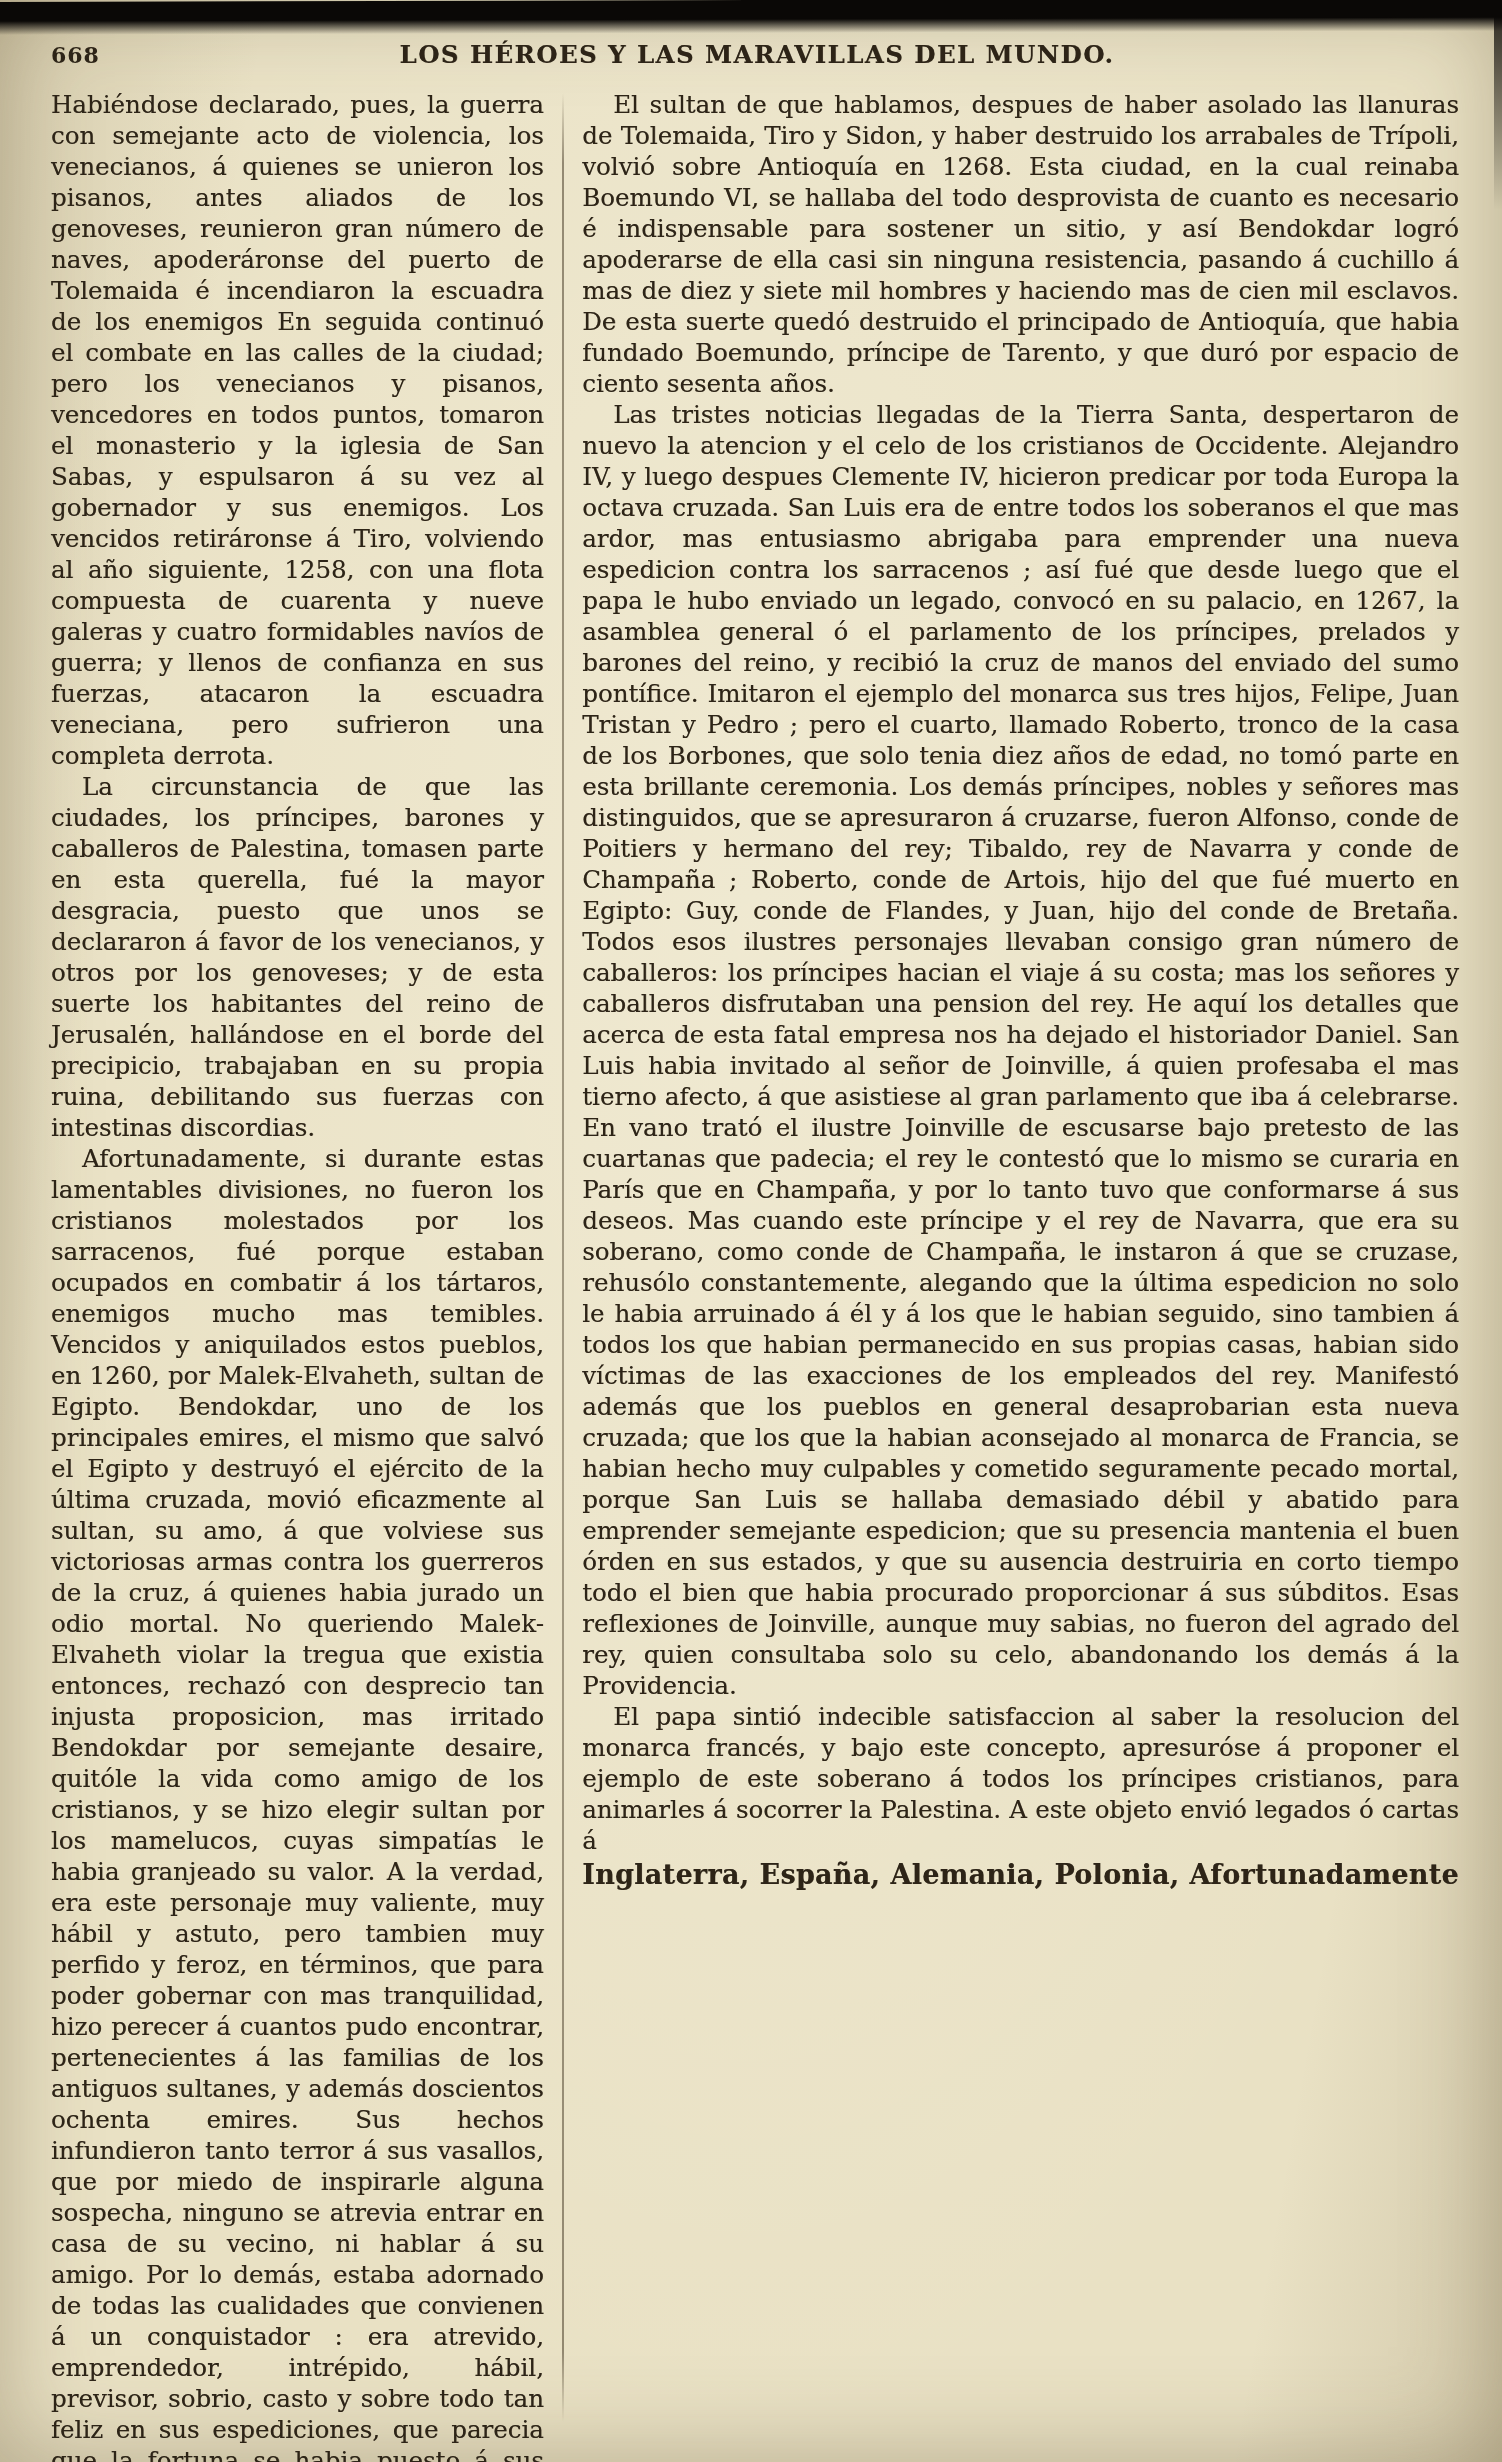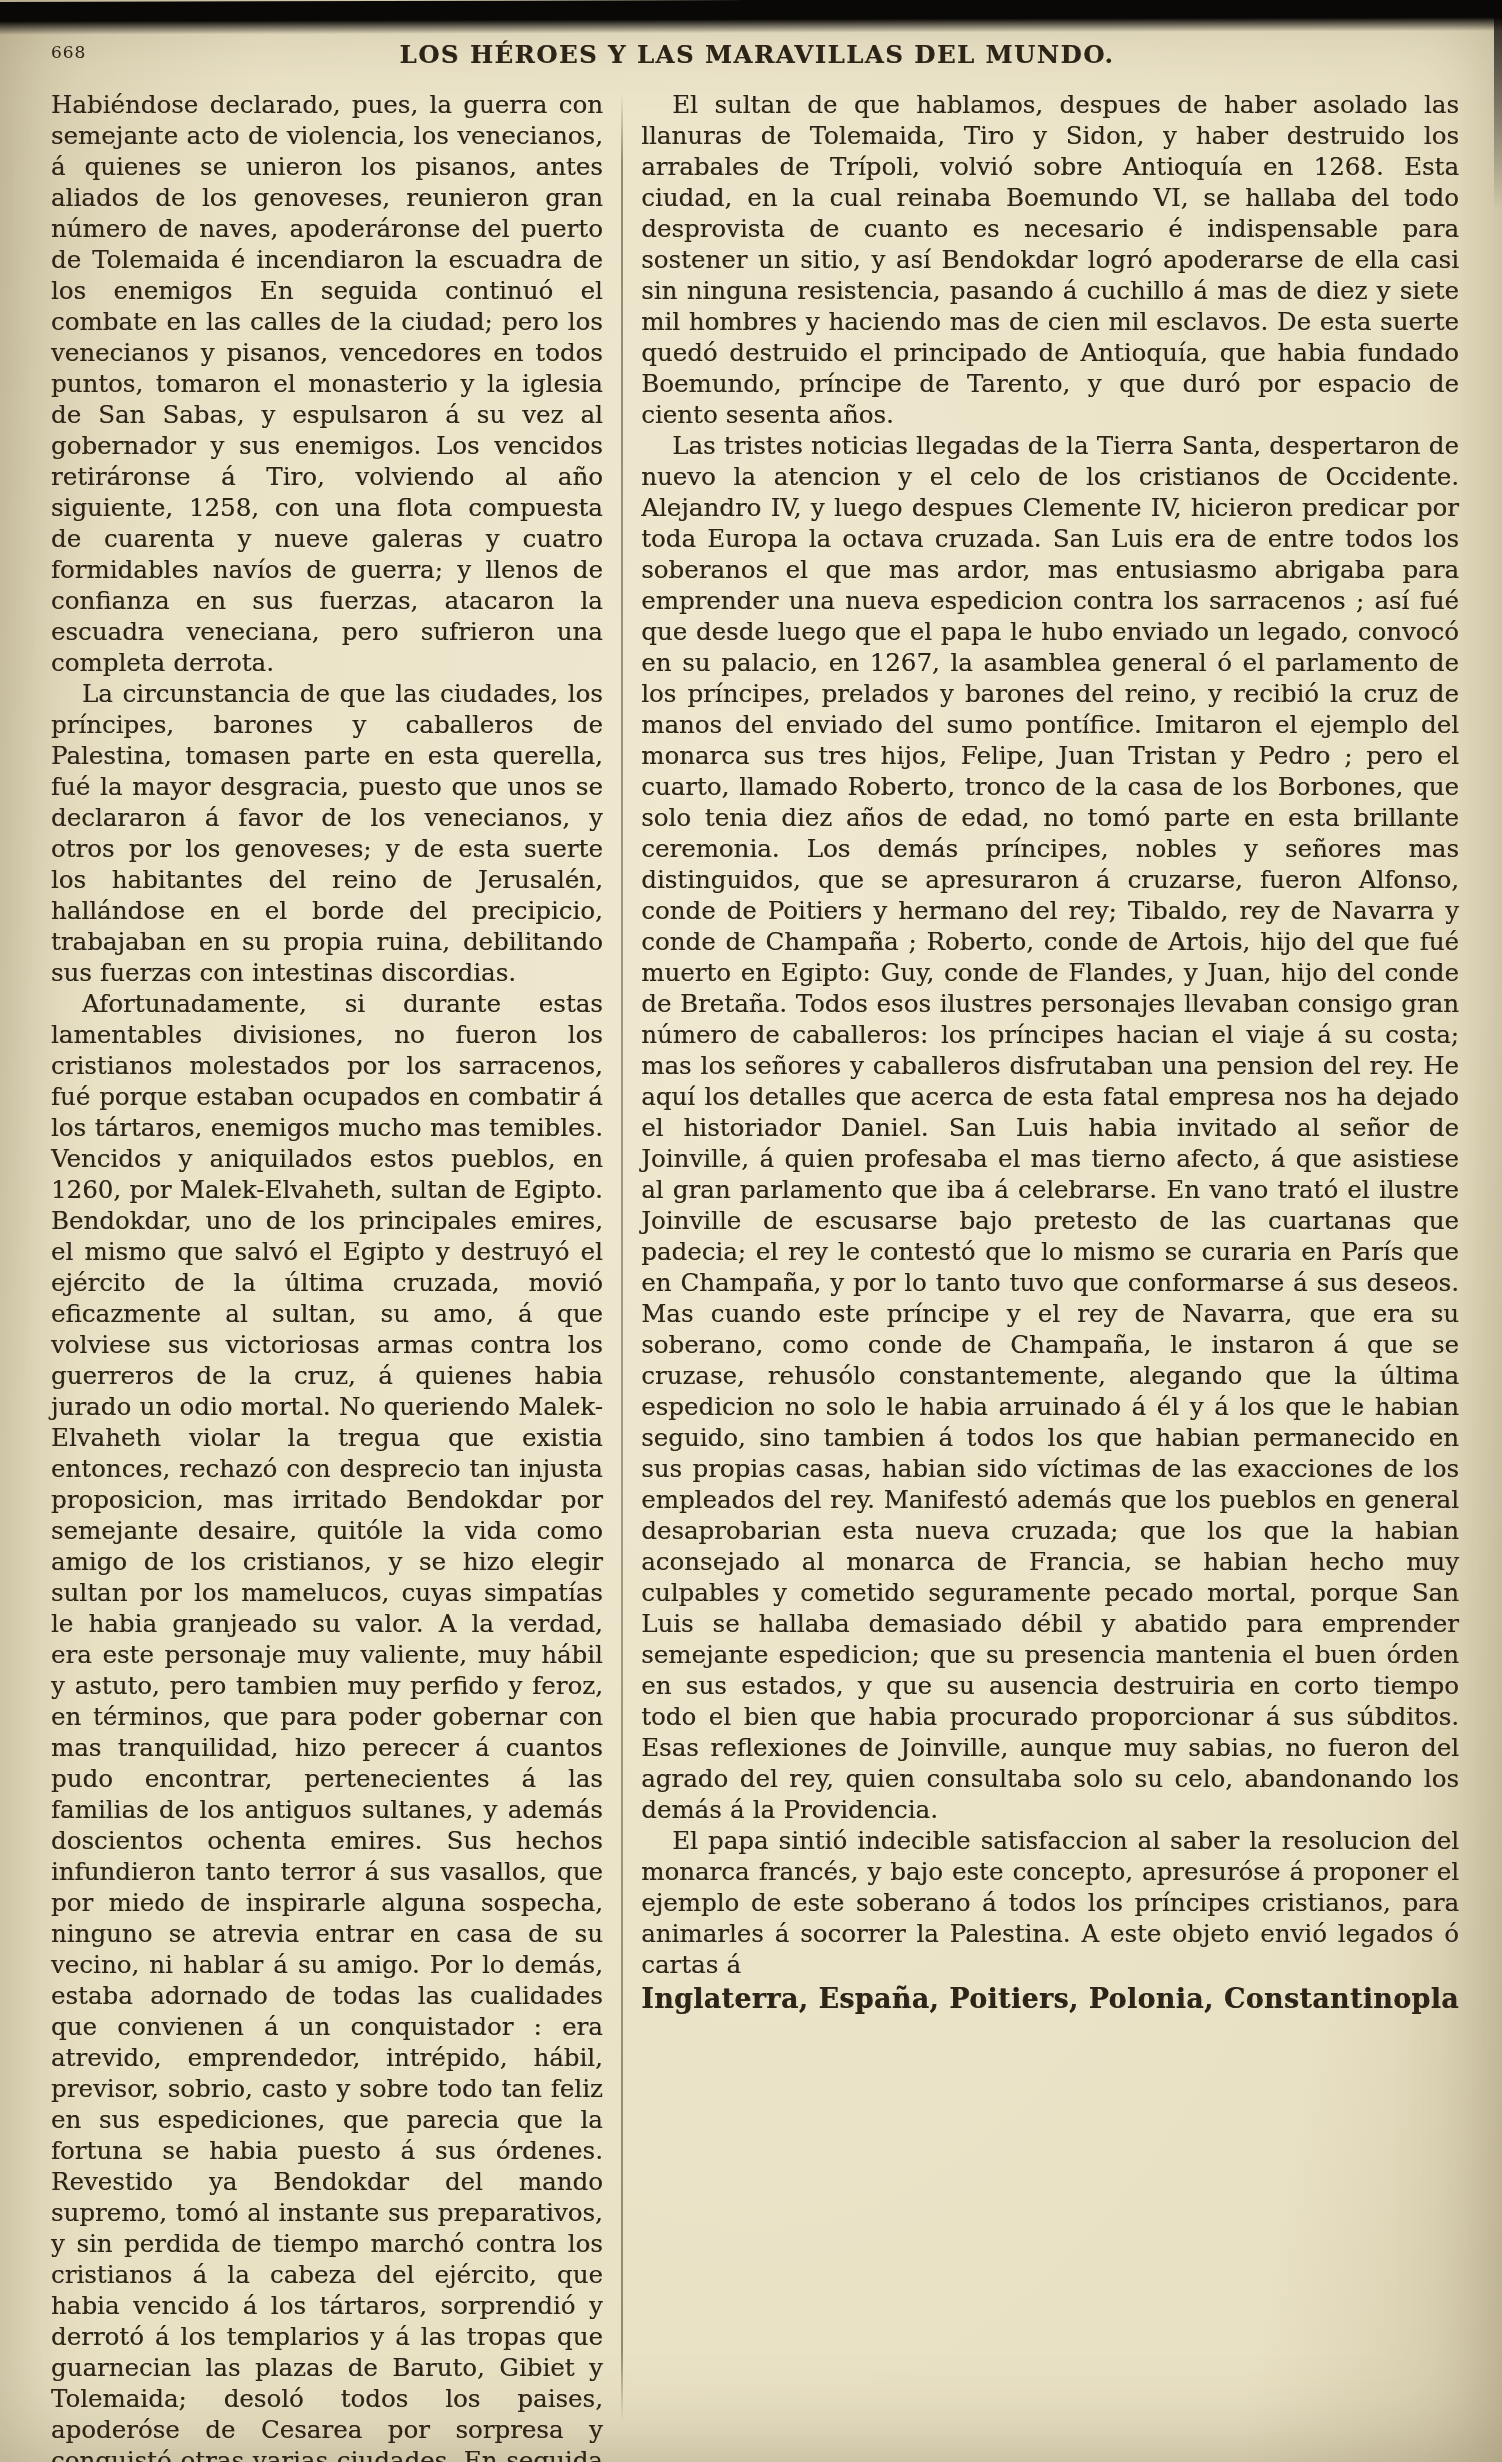--- a/index.html
+++ b/index.html
@@ -28,21 +28,21 @@
   .scan-edge-right {
     position:absolute; top:0; right:0; width:8.7px; height:210px;
     background: linear-gradient(to bottom, rgba(10,8,6,0.85), rgba(10,8,6,0));
   }
 
   .page-header {
     position:absolute; top:40px; left:51px; right:44px; height:37px;
   }
   .page-header .pagenum {
     position:absolute; left:0; top:1.7px;
-    font-weight:normal; font-size:17px; letter-spacing:0.9px;
+    font-weight:bold; font-size:22px; letter-spacing:0.9px;
   }
   .page-header .running-title {
     position:absolute; left:4px; right:0; top:0; text-align:center;
     font-weight:bold; font-size:24.5px; letter-spacing:1.4px;
     text-shadow: 0.3px 0.3px 0.6px rgba(45,36,23,0.45);
   }
 
   .columns {
     position:absolute; top:89px; left:51px; right:44px; bottom:31px;
     display:flex;
@@ -99,19 +99,19 @@
       <p>La circunstancia de que las ciudades, los príncipes, barones y caballeros de Palestina, tomasen parte en esta querella, fué la mayor desgracia, puesto que unos se declararon á favor de los venecianos, y otros por los genoveses; y de esta suerte los habitantes del reino de Jerusalén, hallándose en el borde del precipicio, trabajaban en su propia ruina, debilitando sus fuerzas con intestinas discordias.</p>
       <p>Afortunadamente, si durante estas lamentables divisiones, no fueron los cristianos molestados por los sarracenos, fué porque estaban ocupados en combatir á los tártaros, enemigos mucho mas temibles. Vencidos y aniquilados estos pueblos, en 1260, por Malek-Elvaheth, sultan de Egipto. Bendokdar, uno de los principales emires, el mismo que salvó el Egipto y destruyó el ejército de la última cruzada, movió eficazmente al sultan, su amo, á que volviese sus victoriosas armas contra los guerreros de la cruz, á quienes habia jurado un odio mortal. No queriendo Malek-Elvaheth violar la tregua que existia entonces, rechazó con desprecio tan injusta proposicion, mas irritado Bendokdar por semejante desaire, quitóle la vida como amigo de los cristianos, y se hizo elegir sultan por los mamelucos, cuyas simpatías le habia granjeado su valor. A la verdad, era este personaje muy valiente, muy hábil y astuto, pero tambien muy perfido y feroz, en términos, que para poder gobernar con mas tranquilidad, hizo perecer á cuantos pudo encontrar, pertenecientes á las familias de los antiguos sultanes, y además doscientos ochenta emires. Sus hechos infundieron tanto terror á sus vasallos, que por miedo de inspirarle alguna sospecha, ninguno se atrevia entrar en casa de su vecino, ni hablar á su amigo. Por lo demás, estaba adornado de todas las cualidades que convienen á un conquistador : era atrevido, emprendedor, intrépido, hábil, previsor, sobrio, casto y sobre todo tan feliz en sus espediciones, que parecia que la fortuna se habia puesto á sus órdenes. Revestido ya Bendokdar del mando supremo, tomó al instante sus preparativos, y sin perdida de tiempo marchó contra los cristianos á la cabeza del ejército, que habia vencido á los tártaros, sorprendió y derrotó á los templarios y á las tropas que guarnecian las plazas de Baruto, Gibiet y Tolemaida; desoló todos los paises, apoderóse de Cesarea por sorpresa y conquistó otras varias ciudades. En seguida adelantóse hasta los alrededores de Antioquía; volvió despues con treinta mil hombres de caballería é incendió sus arrabales. Los habitantes de esta ciudad hallábanse sumergidos en la mas profunda consternacion, pero como temiese Bendokdar el mal éxito de un sitio, que habia de durar mucho tiempo, retiróse sin emprenderlo. En su marcha, destruia y saqueaba las plazas fuertes y ciudades de que podia apoderarse, incendiaba los templos, hollaba lo mas sagrado y obligaba, bajo pena de muerte, á todos los prisioneros, ciudadanos ó soldados, á abrazar el culto de Mahoma.</p>
     </div>
 
     <div class="divider"></div>
 
     <div class="col">
       <p>El sultan de que hablamos, despues de haber asolado las llanuras de Tolemaida, Tiro y Sidon, y haber destruido los arrabales de Trípoli, volvió sobre Antioquía en 1268. Esta ciudad, en la cual reinaba Boemundo VI, se hallaba del todo desprovista de cuanto es necesario é indispensable para sostener un sitio, y así Bendokdar logró apoderarse de ella casi sin ninguna resistencia, pasando á cuchillo á mas de diez y siete mil hombres y haciendo mas de cien mil esclavos. De esta suerte quedó destruido el principado de Antioquía, que habia fundado Boemundo, príncipe de Tarento, y que duró por espacio de ciento sesenta años.</p>
       <p>Las tristes noticias llegadas de la Tierra Santa, despertaron de nuevo la atencion y el celo de los cristianos de Occidente. Alejandro IV, y luego despues Clemente IV, hicieron predicar por toda Europa la octava cruzada. San Luis era de entre todos los soberanos el que mas ardor, mas entusiasmo abrigaba para emprender una nueva espedicion contra los sarracenos ; así fué que desde luego que el papa le hubo enviado un legado, convocó en su palacio, en 1267, la asamblea general ó el parlamento de los príncipes, prelados y barones del reino, y recibió la cruz de manos del enviado del sumo pontífice. Imitaron el ejemplo del monarca sus tres hijos, Felipe, Juan Tristan y Pedro ; pero el cuarto, llamado Roberto, tronco de la casa de los Borbones, que solo tenia diez años de edad, no tomó parte en esta brillante ceremonia. Los demás príncipes, nobles y señores mas distinguidos, que se apresuraron á cruzarse, fueron Alfonso, conde de Poitiers y hermano del rey; Tibaldo, rey de Navarra y conde de Champaña ; Roberto, conde de Artois, hijo del que fué muerto en Egipto: Guy, conde de Flandes, y Juan, hijo del conde de Bretaña. Todos esos ilustres personajes llevaban consigo gran número de caballeros: los príncipes hacian el viaje á su costa; mas los señores y caballeros disfrutaban una pension del rey. He aquí los detalles que acerca de esta fatal empresa nos ha dejado el historiador Daniel. San Luis habia invitado al señor de Joinville, á quien profesaba el mas tierno afecto, á que asistiese al gran parlamento que iba á celebrarse. En vano trató el ilustre Joinville de escusarse bajo pretesto de las cuartanas que padecia; el rey le contestó que lo mismo se curaria en París que en Champaña, y por lo tanto tuvo que conformarse á sus deseos. Mas cuando este príncipe y el rey de Navarra, que era su soberano, como conde de Champaña, le instaron á que se cruzase, rehusólo constantemente, alegando que la última espedicion no solo le habia arruinado á él y á los que le habian seguido, sino tambien á todos los que habian permanecido en sus propias casas, habian sido víctimas de las exacciones de los empleados del rey. Manifestó además que los pueblos en general desaprobarian esta nueva cruzada; que los que la habian aconsejado al monarca de Francia, se habian hecho muy culpables y cometido seguramente pecado mortal, porque San Luis se hallaba demasiado débil y abatido para emprender semejante espedicion; que su presencia mantenia el buen órden en sus estados, y que su ausencia destruiria en corto tiempo todo el bien que habia procurado proporcionar á sus súbditos. Esas reflexiones de Joinville, aunque muy sabias, no fueron del agrado del rey, quien consultaba solo su celo, abandonando los demás á la Providencia.</p>
       <p>El papa sintió indecible satisfaccion al saber la resolucion del monarca francés, y bajo este concepto, apresuróse á proponer el ejemplo de este soberano á todos los príncipes cristianos, para animarles á socorrer la Palestina. A este objeto envió legados ó cartas á</p>
-      <span class="catch-line">Inglaterra, España, Poitiers, Polonia, Constantinopla</span>
+      <span class="catch-line">Inglaterra, España, Alemania, Polonia, Afortunadamente</span>
     </div>
 
   </div>
 
 </div>
 
 
 </body></html>

